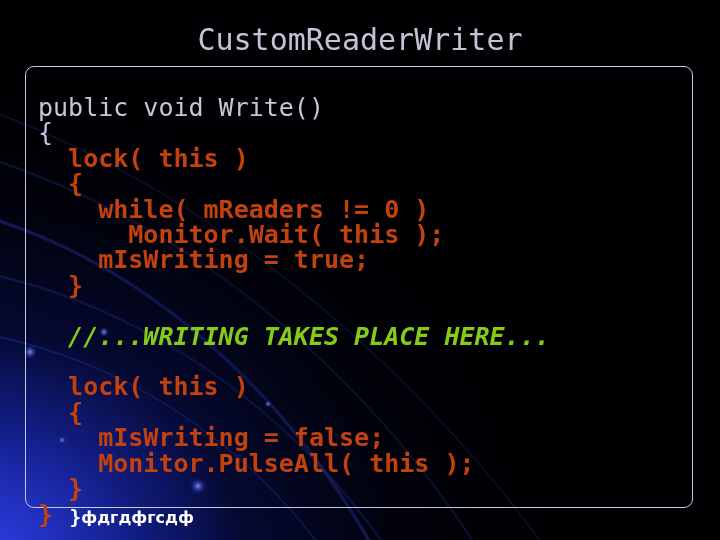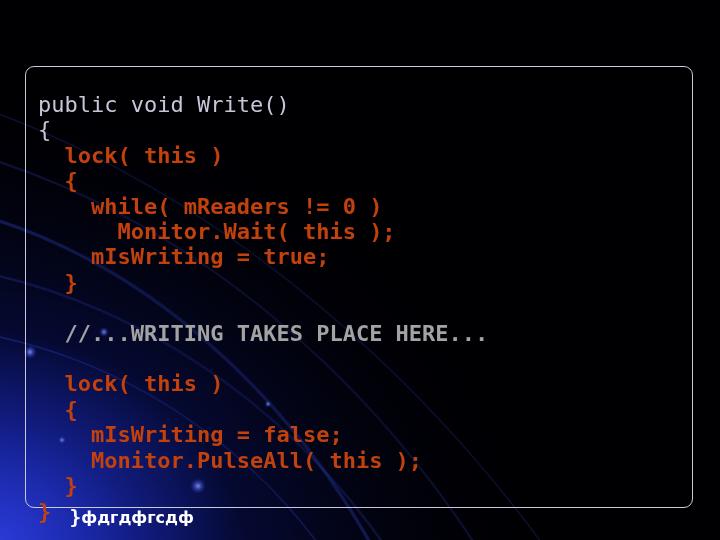--- a/index.html
+++ b/index.html
@@ -67,29 +67,29 @@
     height: 442px;
     border: 1px solid #c9c9dc;
     border-radius: 9px;
     box-sizing: border-box;
   }
   .code {
     position: absolute;
     left: 38px;
     top: 70px;
     width: 650px;
-    font-size: 22px;
+    font-size: 25px;
     line-height: 25.4px;
     white-space: pre;
     font-family: "DejaVu Sans Mono", "Liberation Mono", monospace;
   }
   .code .ln { display: block; min-height: 25.4px; }
   .ln.dim   { color: #c6c6d8; font-weight: normal; }
   .ln.lit   { color: #c2410c; font-weight: bold; }
-  .ln.cmt   { color: #a3a3a3; font-weight: bold; }
+  .ln.cmt   { color: #84cc16; font-weight: bold; font-style: italic; }
   .ln.blank { color: transparent; }
 
   .trailing {
     position: absolute;
     left: 31px;
     top: 487px;
     white-space: pre;
     font-family: "DejaVu Sans Mono", "Liberation Mono", monospace;
   }
   .trailing .brace {
@@ -139,20 +139,21 @@
     <path d="M -40 330 C 120 352 275 452 360 610" fill="none" stroke="url(#arcFade)" stroke-width="1.6"></path>
     <path d="M -40 100 C 220 185 460 400 600 630" fill="none" stroke="url(#arcFade2)" stroke-width="1.4"></path>
 
     <circle cx="30" cy="352" r="7" fill="url(#dotGlow)"></circle>
     <circle cx="104" cy="332" r="5" fill="url(#dotGlow)"></circle>
     <circle cx="198" cy="486" r="8" fill="url(#dotGlow)"></circle>
     <circle cx="62" cy="440" r="4" fill="url(#dotGlow)"></circle>
     <circle cx="268" cy="404" r="3.5" fill="url(#dotGlow)"></circle>
   </svg>
 
+  <div class="title">CustomReaderWriter</div>
 
   <div class="body-box"></div>
 
   <pre class="code" id="code-block"><span class="ln dim">public void Write()</span><span class="ln dim">{</span><span class="ln lit">  lock( this )</span><span class="ln lit">  {</span><span class="ln lit">    while( mReaders != 0 )</span><span class="ln lit">      Monitor.Wait( this );</span><span class="ln lit">    mIsWriting = true;</span><span class="ln lit">  }</span><span class="ln blank">&nbsp;</span><span class="ln cmt">  //...WRITING TAKES PLACE HERE...</span><span class="ln blank">&nbsp;</span><span class="ln lit">  lock( this )</span><span class="ln lit">  {</span><span class="ln lit">    mIsWriting = false;</span><span class="ln lit">    Monitor.PulseAll( this );</span><span class="ln lit">  }</span><span class="ln lit">}</span></pre>
 
   <div class="trailing">
     <span class="brace">}</span><span class="cyr">фдгдфгсдф</span>
   </div>
 
 </div>

